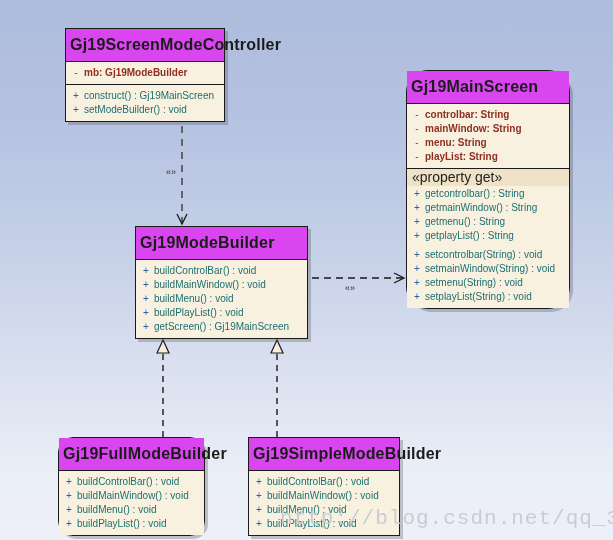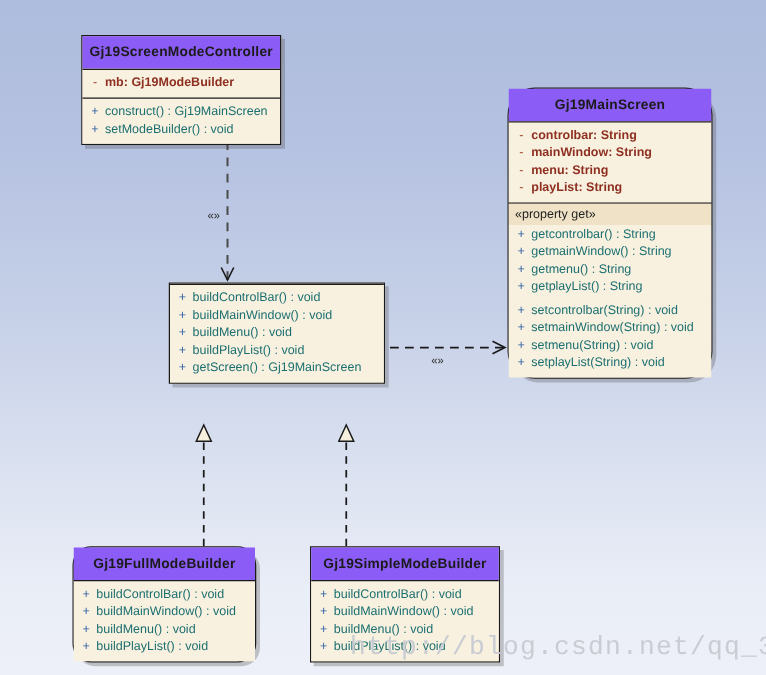--- a/index.html
+++ b/index.html
@@ -40,27 +40,27 @@
   }
   .uml-class {
     position: absolute;
     background: #f4ead8;
     border: 1px solid #1a1a1a;
     box-shadow: 3px 3px 0 rgba(80,80,80,0.30);
     box-sizing: border-box;
     font-size: 10px;
   }
   .uml-title {
-    text-align: center;
+    text-align: left;
     font-weight: bold;
-    font-size: 11px;
+    font-size: 16px;
     color: #1b1b1b;
     padding: 7px 4px 7px 4px;
     letter-spacing: 0.2px;
-    background: #8b5cf6;
+    background: #d946ef;
   }
   .sep {
     border-top: 1px solid #1a1a1a;
   }
   .compartment {
     padding: 4px 2px 4px 2px;
     background: #f8f1e0;
   }
   .member {
     display: flex;
@@ -72,21 +72,21 @@
     width: 16px;
     text-align: center;
     flex: 0 0 16px;
   }
   .vis-pub { color: #2e5fa3; }
   .vis-priv { color: #9b3a22; }
   .mname-attr { color: #8e2f20; font-weight: bold; }
   .mname-op { color: #1c6f70; }
   .stereo-head {
     background: #efe2c6;
-    font-size: 10px;
+    font-size: 14px;
     color: #222;
     padding: 2px 4px 2px 5px;
     line-height: 13px;
     white-space: nowrap;
   }
   .guillemet-label {
     position: absolute;
     font-size: 9px;
     color: #2a2a2a;
     white-space: nowrap;
@@ -203,20 +203,21 @@
         </div>
         <div class="member">
           <span class="vis vis-pub">+</span>
           <span class="mname-op">setplayList(String) : void</span>
         </div>
       </div>
     </div>
   </div>
 
   <div class="uml-class" style="left:135px; top:226px; width:173px;">
+    <div class="uml-title">Gj19ModeBuilder</div>
     <div class="compartment sep">
       <div class="member">
         <span class="vis vis-pub">+</span>
         <span class="mname-op">buildControlBar() : void</span>
       </div>
       <div class="member">
         <span class="vis vis-pub">+</span>
         <span class="mname-op">buildMainWindow() : void</span>
       </div>
       <div class="member">

